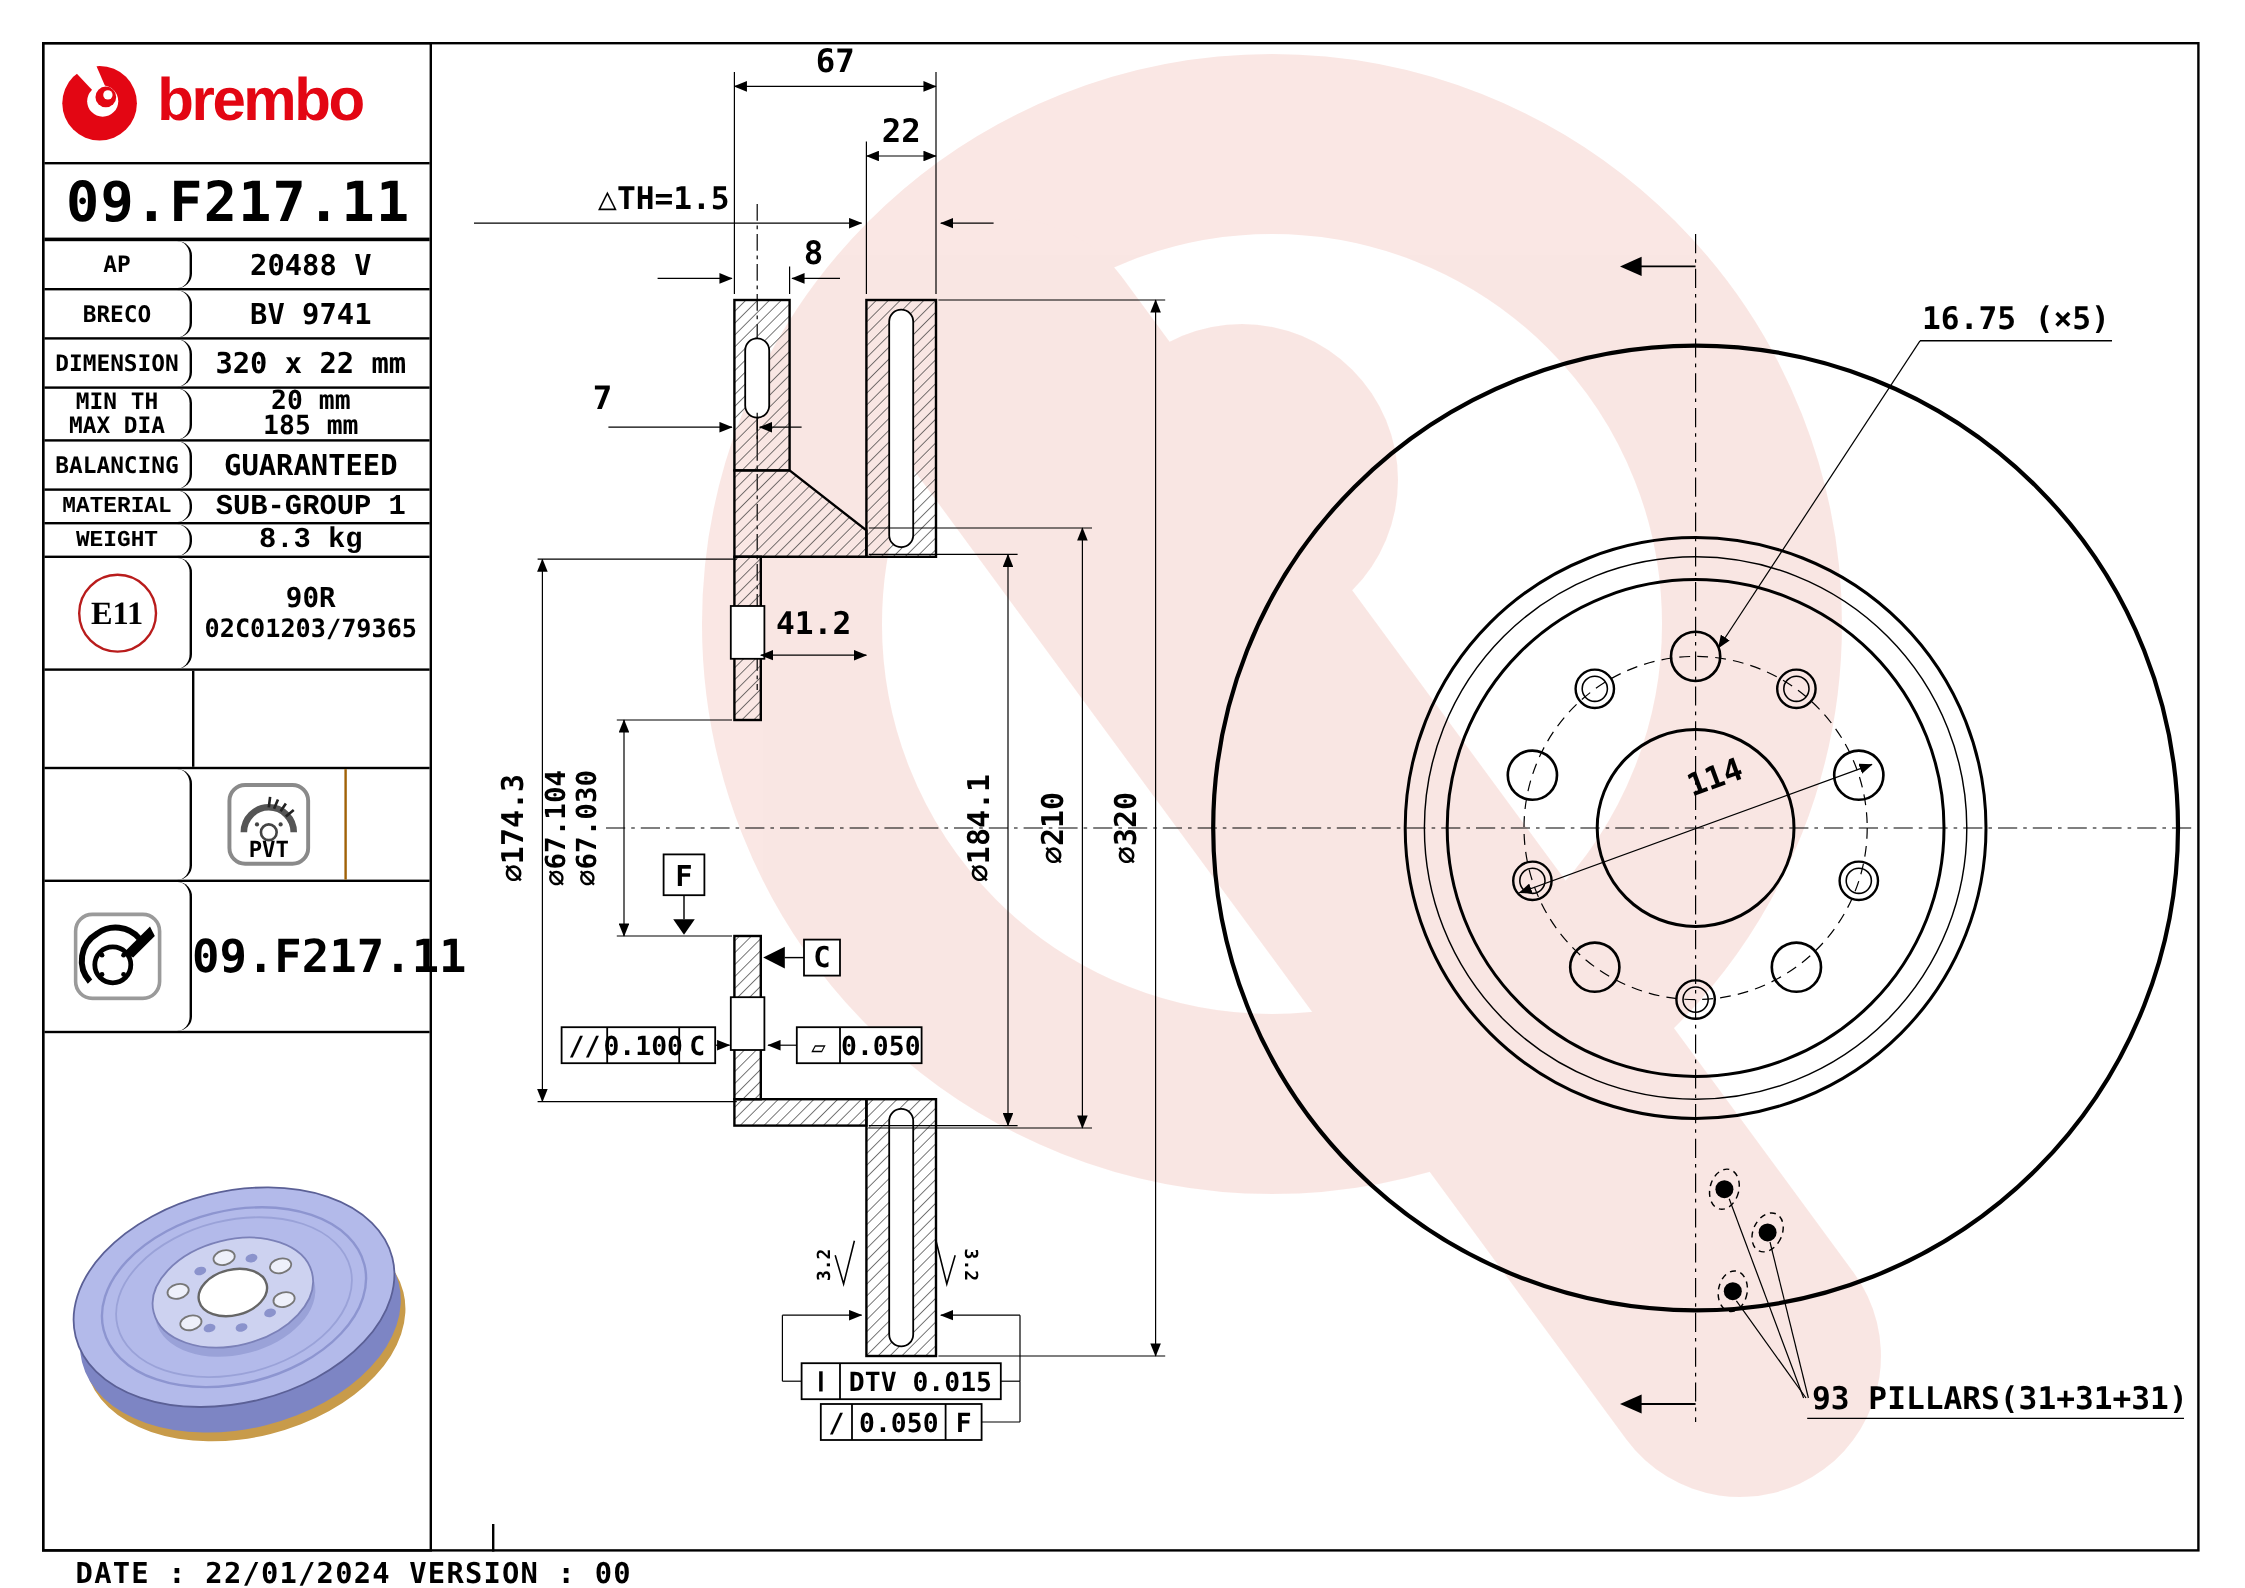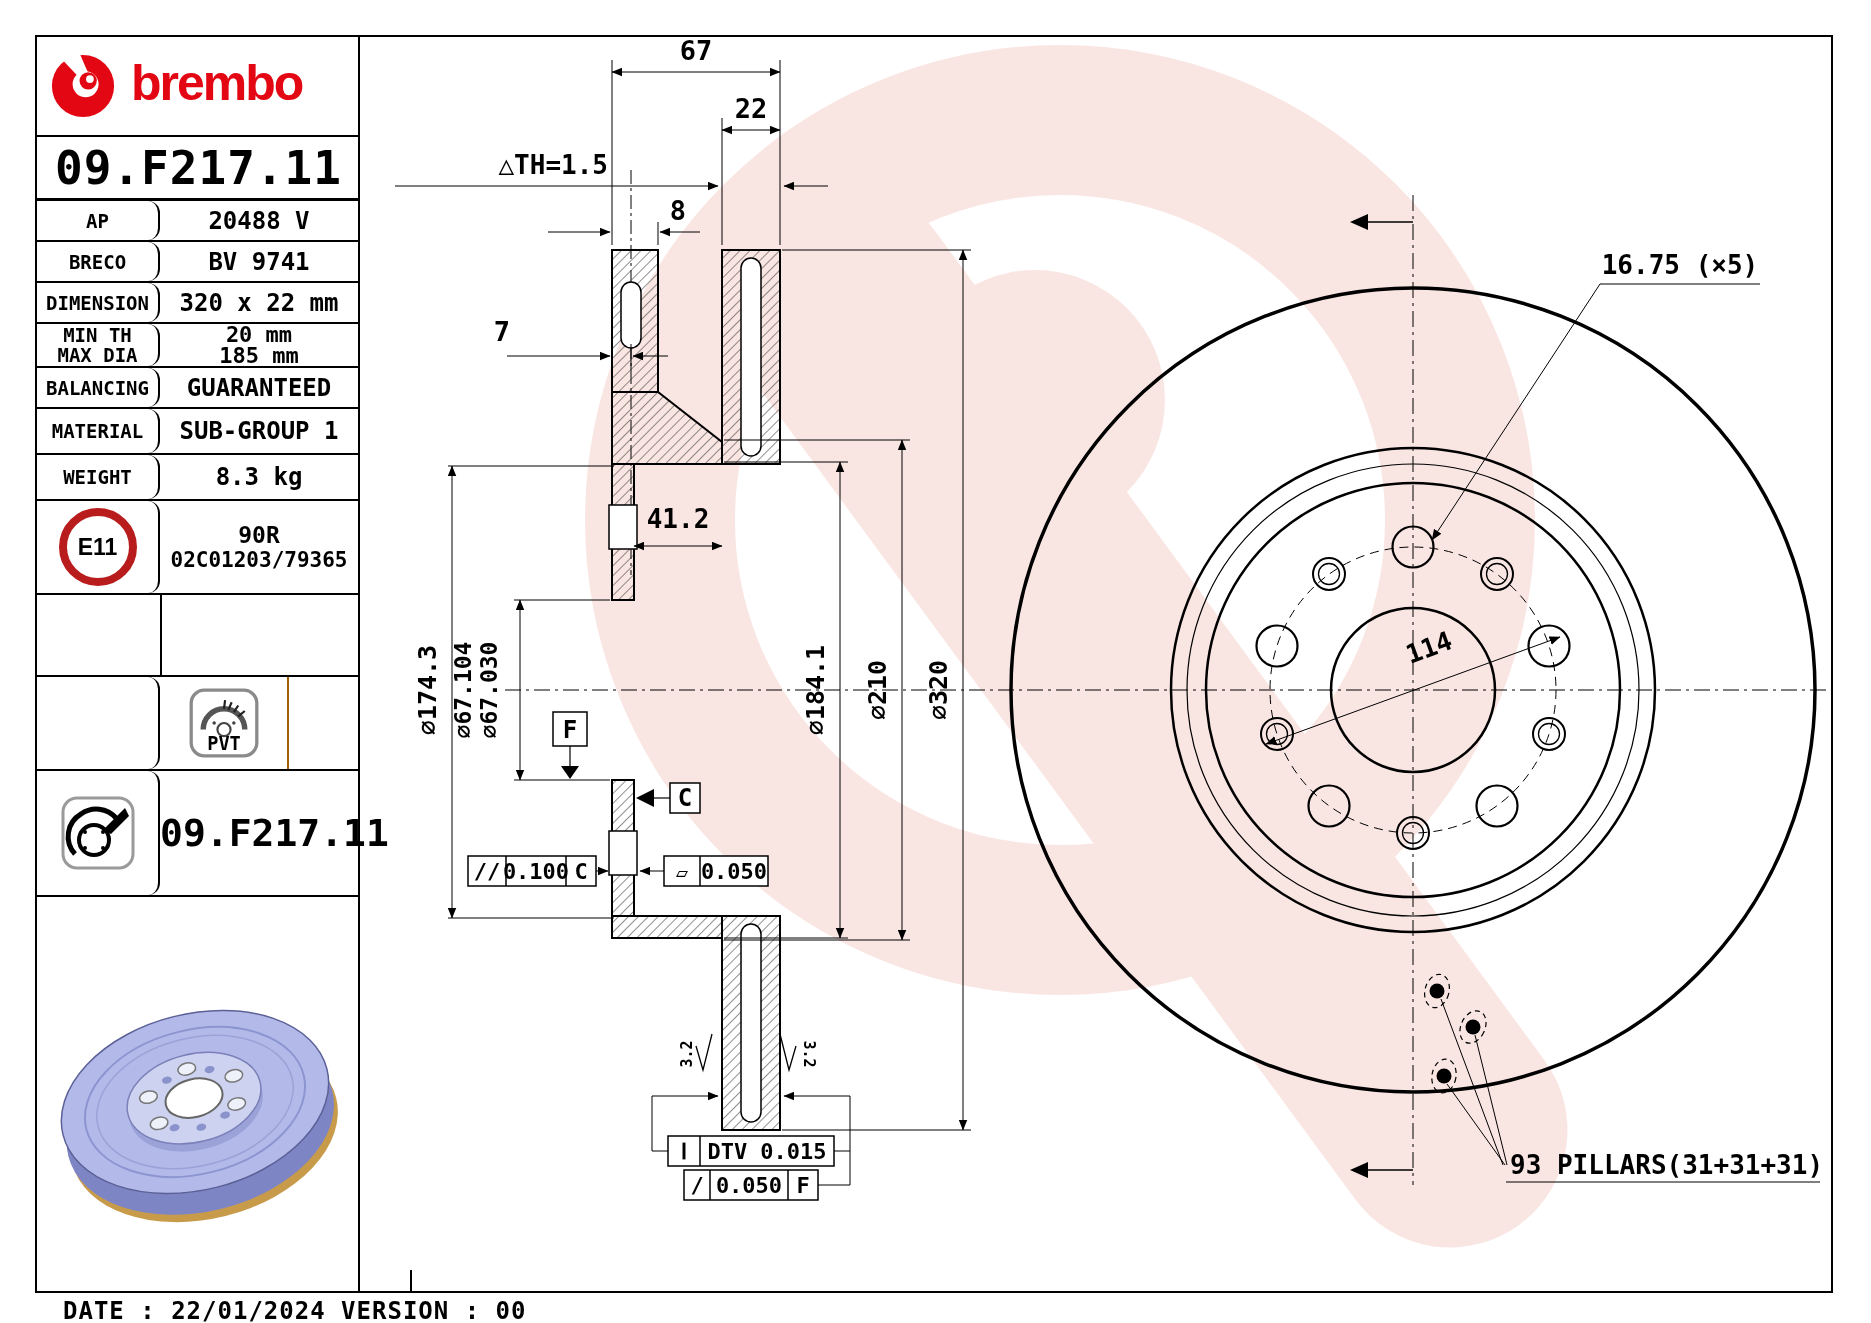--- a/index.html
+++ b/index.html
@@ -13,26 +13,26 @@
          align-items:center;justify-content:center;flex:none;border-radius:12px;}
   .vcell{flex:1;display:flex;flex-direction:column;align-items:center;justify-content:center;}
   .lbl{font-weight:700;font-size:19px;letter-spacing:0px;}
   .val{font-weight:700;font-size:24px;white-space:nowrap;}
   .logo-row{height:100px;align-items:center;justify-content:flex-start;padding-left:8px;}
   .wordmark{font-family:"Liberation Sans",sans-serif;font-weight:800;font-size:50px;letter-spacing:-2px;margin-left:10px;margin-top:-6px;}
   .pn-row{height:64px;align-items:center;padding-left:18px;border-bottom-width:3px;}
   .pn{font-weight:700;font-size:46px;letter-spacing:1px;}
   .r-ap,.r-breco,.r-dim,.r-bal{height:41px;}
   .r-minmax{height:44px;}
-  .r-mat,.r-wt{height:46px;}
+  .r-mat,.r-wt{height:28px;font-family:Liberation Mono, monospace;}
   .small2{font-size:19px;line-height:20px;font-weight:700;}
   .val2{font-size:22px;line-height:21px;font-weight:700;}
   .r-e11{height:94px;}
-  .e11circ{width:62px;height:62px;border:8px solid #b91c1c;border-radius:50%;display:flex;align-items:center;justify-content:center;
-           font-family:Liberation Sans, sans-serif;font-weight:700;font-size:23px;}
+  .e11circ{width:62px;height:62px;border:2px solid #b91c1c;border-radius:50%;display:flex;align-items:center;justify-content:center;
+           font-family:Liberation Serif, serif;font-weight:700;font-size:27px;}
   .homol1{font-size:23px;font-weight:700;}
   .homol2{font-size:21px;font-weight:700;}
   .r-spacer{height:82px;}
   .sp1{width:123px;border-right:2px solid #000;}
   .r-pvt{height:94px;}
   .pvtcell{width:127px;border-right:2px solid #a16207;display:flex;align-items:center;justify-content:center;}
   .r-disc{height:126px;}
   .pn2{font-weight:700;font-size:38px;}
   .r-img{flex:1;border-bottom:none;align-items:center;justify-content:center;}
   .drawing{position:absolute;left:358px;top:35px;}

